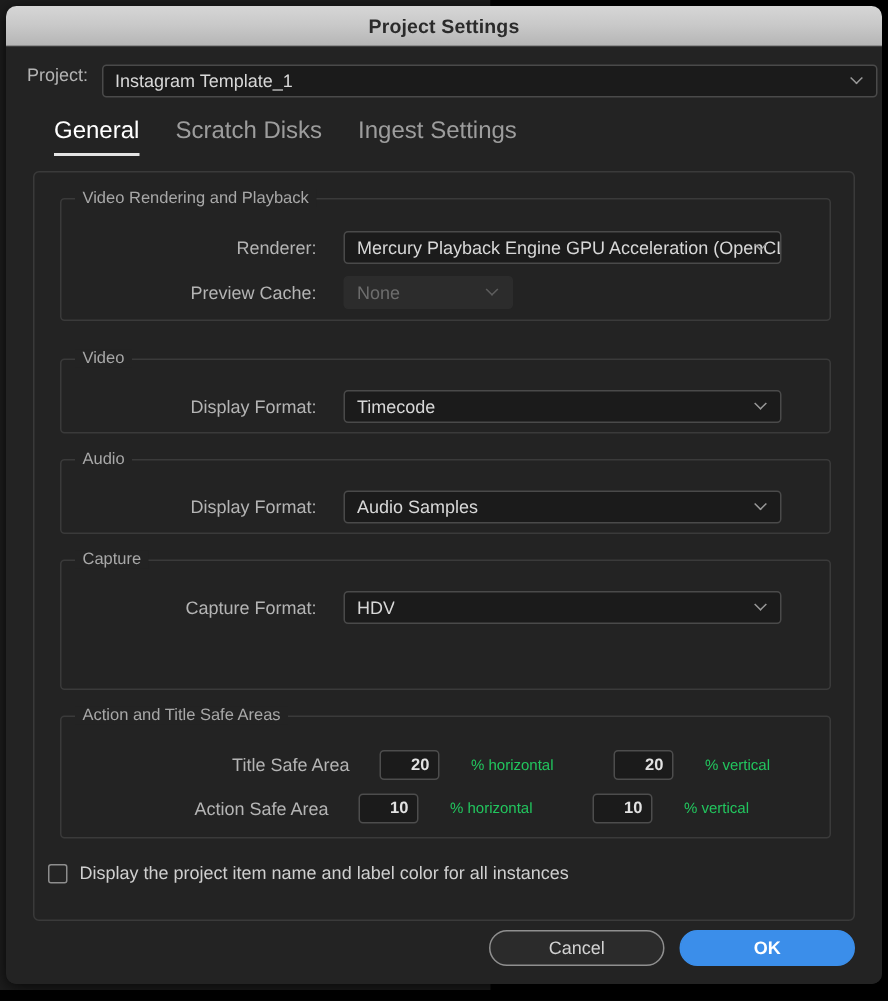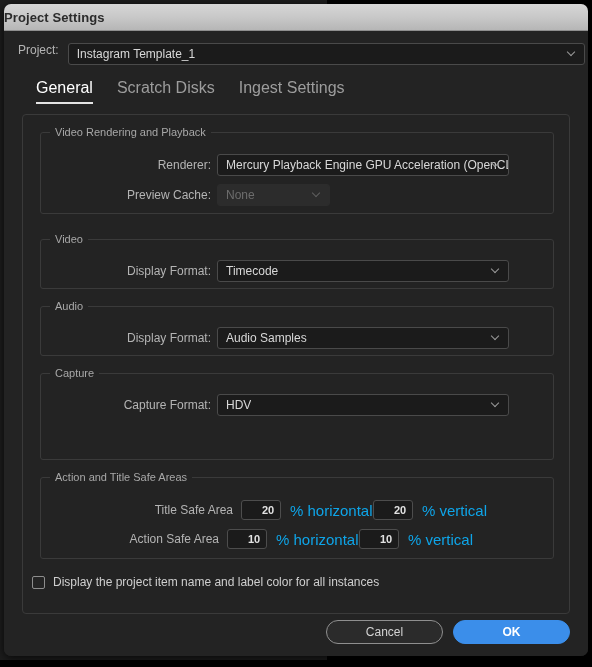--- a/index.html
+++ b/index.html
@@ -53,21 +53,21 @@
     overflow: hidden;
   }
 
   .titlebar {
     position: relative;
     height: 26px;
     background: linear-gradient(to bottom, #d6d6d6 0%, #c9c9c9 48%, #b6b6b6 100%);
     border-bottom: 1px solid #8e8e8e;
     display: flex;
     align-items: center;
-    justify-content: flex-start;
+    justify-content: center;
   }
   .titlebar-text {
     font-size: 13px;
     font-weight: bold;
     color: #2b2b2b;
     letter-spacing: 0.1px;
   }
 
   .dialog-body {
     position: relative;
@@ -174,20 +174,21 @@
     padding: 0 5px;
     font-size: 11px;
     color: #a8a8a8;
     white-space: nowrap;
   }
 
   .field-row {
     display: flex;
     align-items: center;
     height: 32px;
+    gap: 12px;
   }
   .field-label {
     font-size: 12px;
     color: #b4b4b4;
     text-align: right;
     white-space: nowrap;
   }
   .field-select {
     position: relative;
     height: 22px;
@@ -219,22 +220,22 @@
     border-radius: 3px;
     box-sizing: border-box;
     font-size: 11px;
     font-weight: bold;
     color: #e2e2e2;
     display: flex;
     align-items: center;
     padding-left: 20px;
   }
   .unit {
-    font-size: 15px;
-    color: #0ea5e9;
+    font-size: 10px;
+    color: #22c55e;
     white-space: nowrap;
   }
 
   
   .checkrow {
     position: absolute;
     left: 28px;
     top: 544px;
     display: flex;
     align-items: center;

